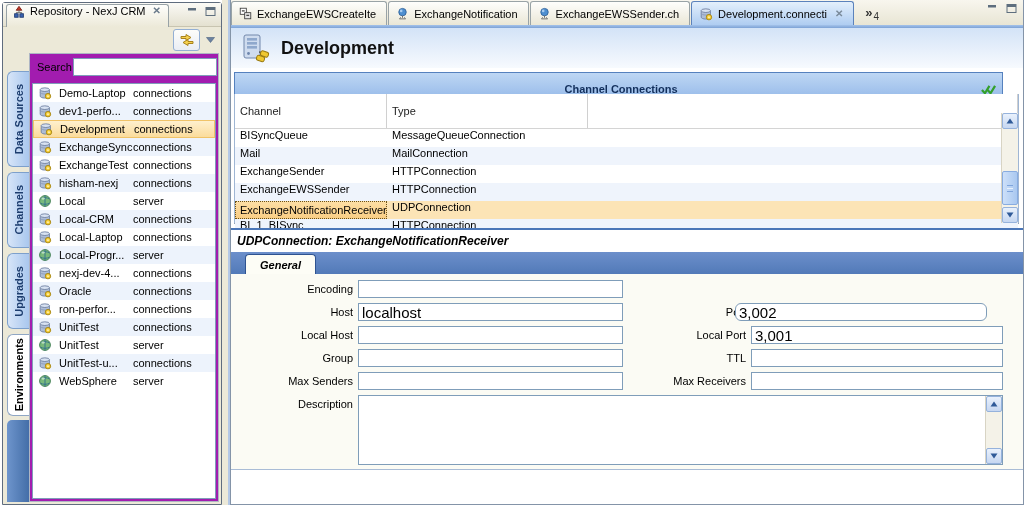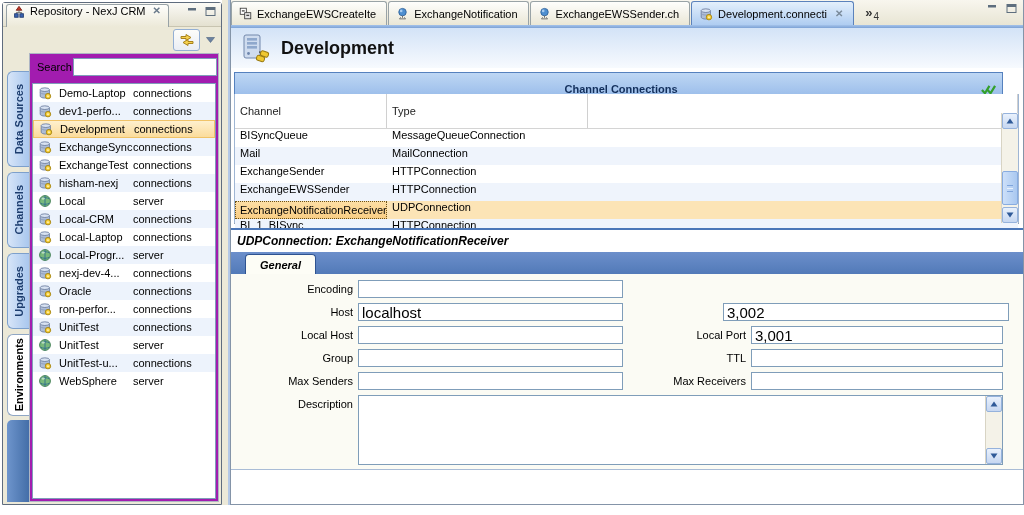--- a/index.html
+++ b/index.html
@@ -532,21 +532,21 @@
           <input class="xp-input f-input" style="left: 127px; top: 6px; width: 265px;" value="">
           <div class="f-label" style="left:2px;top:29px;">Host</div>
           <input class="xp-input f-input" style="left: 127px; top: 29px; width: 265px;" value="localhost">
           <div class="f-label" style="left:2px;top:52px;">Local Host</div>
           <input class="xp-input f-input" style="left: 127px; top: 52px; width: 265px;" value="">
           <div class="f-label" style="left:2px;top:75px;">Group</div>
           <input class="xp-input f-input" style="left: 127px; top: 75px; width: 265px;" value="">
           <div class="f-label" style="left:2px;top:98px;">Max Senders</div>
           <input class="xp-input f-input" style="left: 127px; top: 98px; width: 265px;" value="">
           <div class="f-label" style="left:395px;top:29px;">Port</div>
-          <input class="xp-input f-input" style="left: 492px; top: 29px; width: 286px;" value="3,002">
+          <input class="xp-input f-input" style="left: 504px; top: 29px; width: 252px; border-radius: 6px;" value="3,002">
           <div class="f-label" style="left:395px;top:52px;">Local Port</div>
           <input class="xp-input f-input" style="left: 520px; top: 52px; width: 252px;" value="3,001">
           <div class="f-label" style="left:395px;top:75px;">TTL</div>
           <input class="xp-input f-input" style="left: 520px; top: 75px; width: 252px;" value="">
           <div class="f-label" style="left:395px;top:98px;">Max Receivers</div>
           <input class="xp-input f-input" style="left: 520px; top: 98px; width: 252px;" value="">
           <div class="f-label" style="left:2px;top:121px;">Description</div>
           <div class="desc-box" style="left:127px;top:121px;width:645px;height:70px;">
             <div class="xp-scroll" style="right:0;top:0;bottom:0;">
               <div class="xp-sbtn" style="top:0;">

